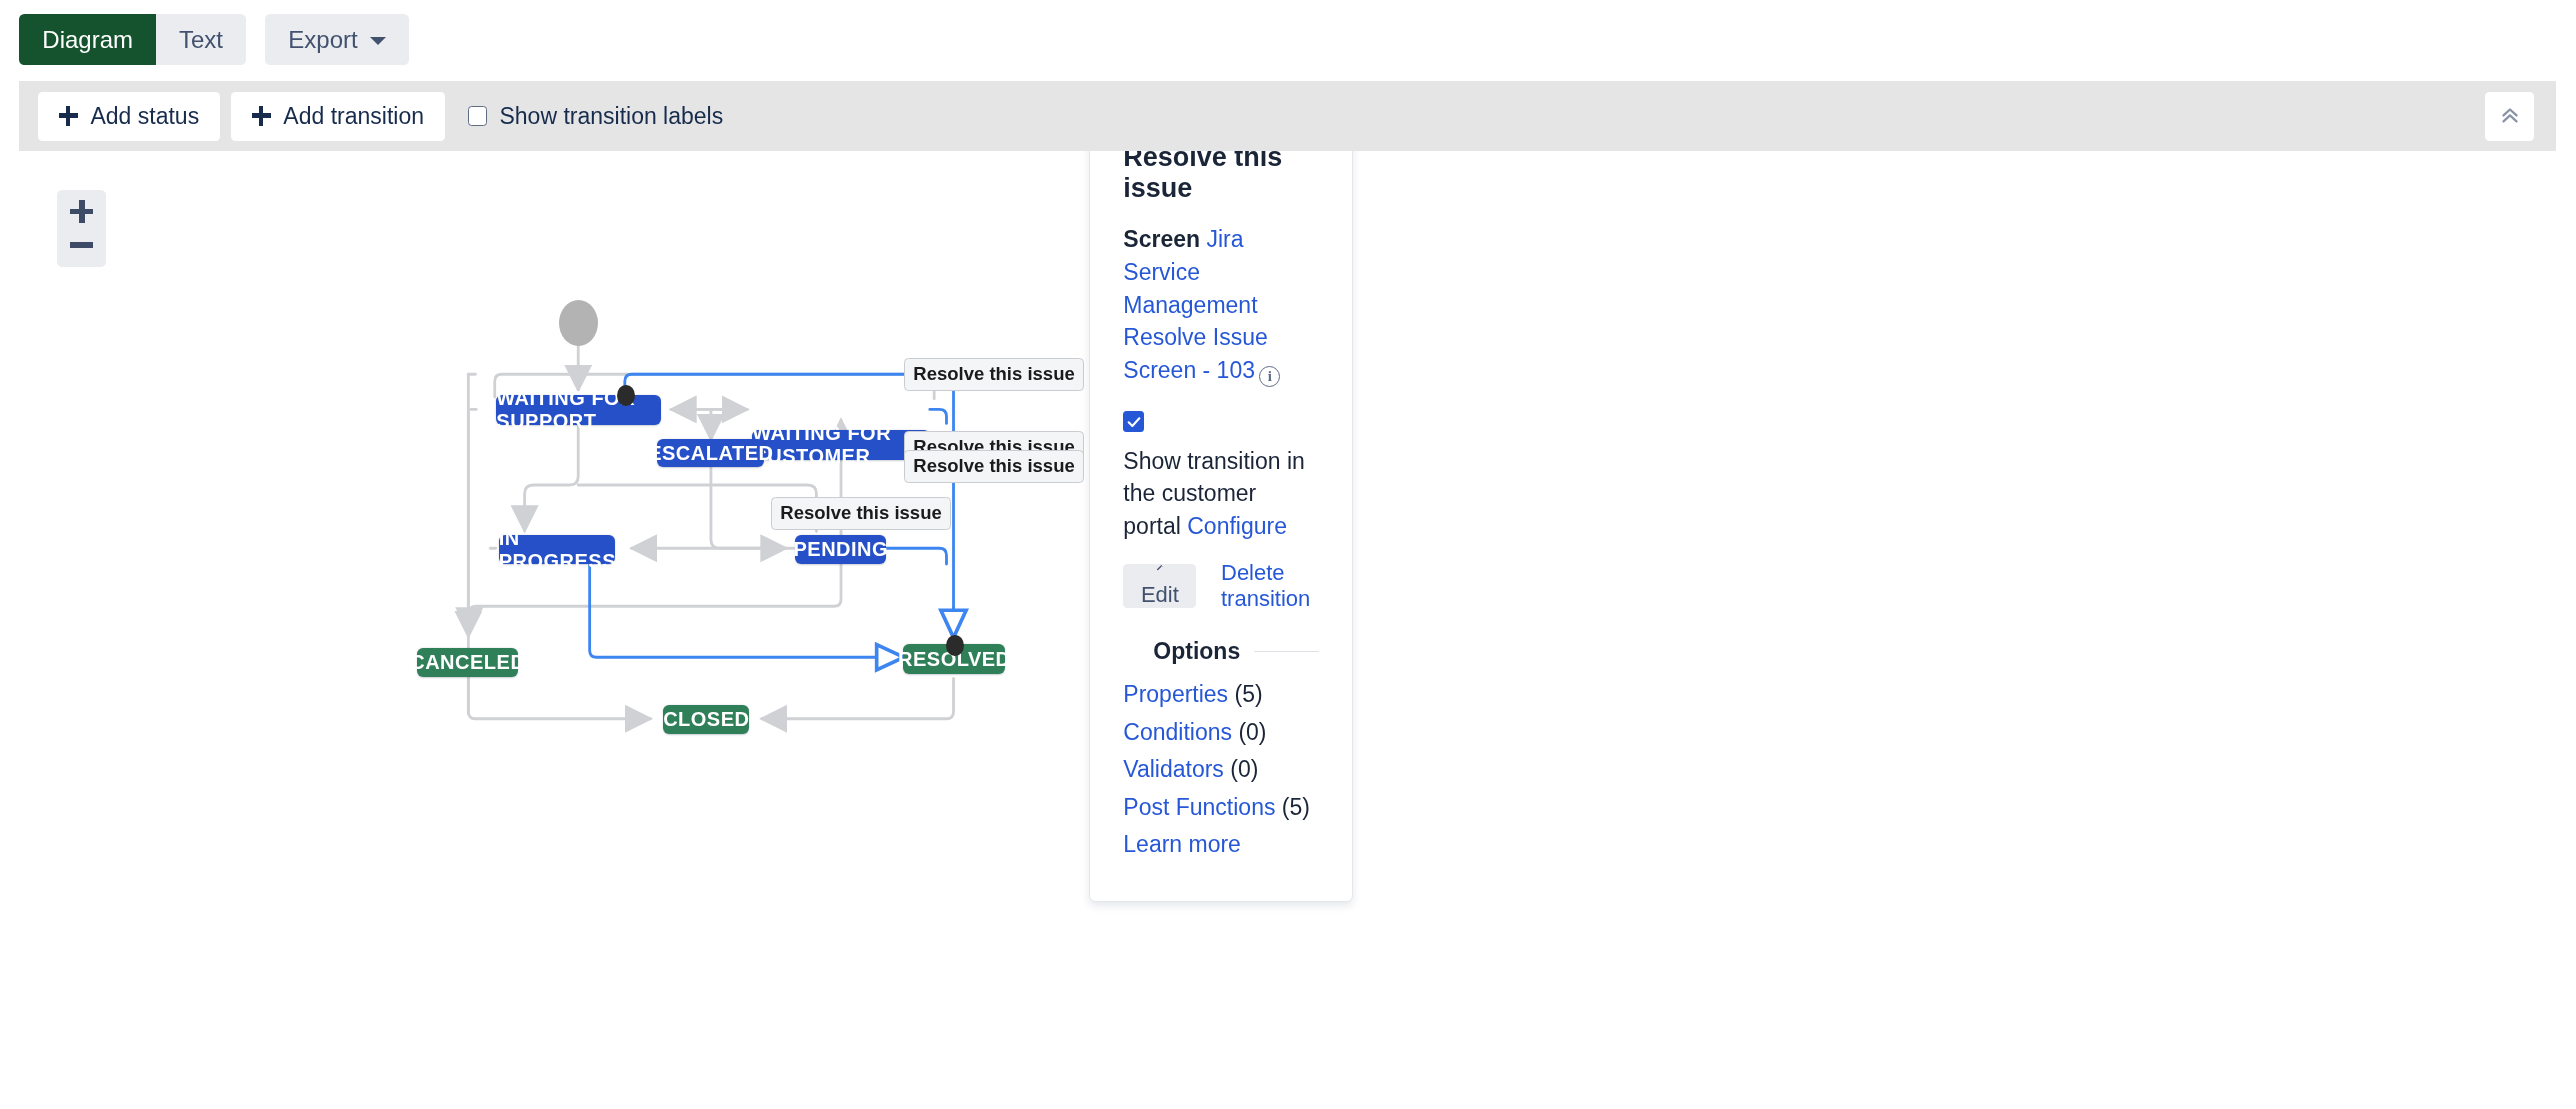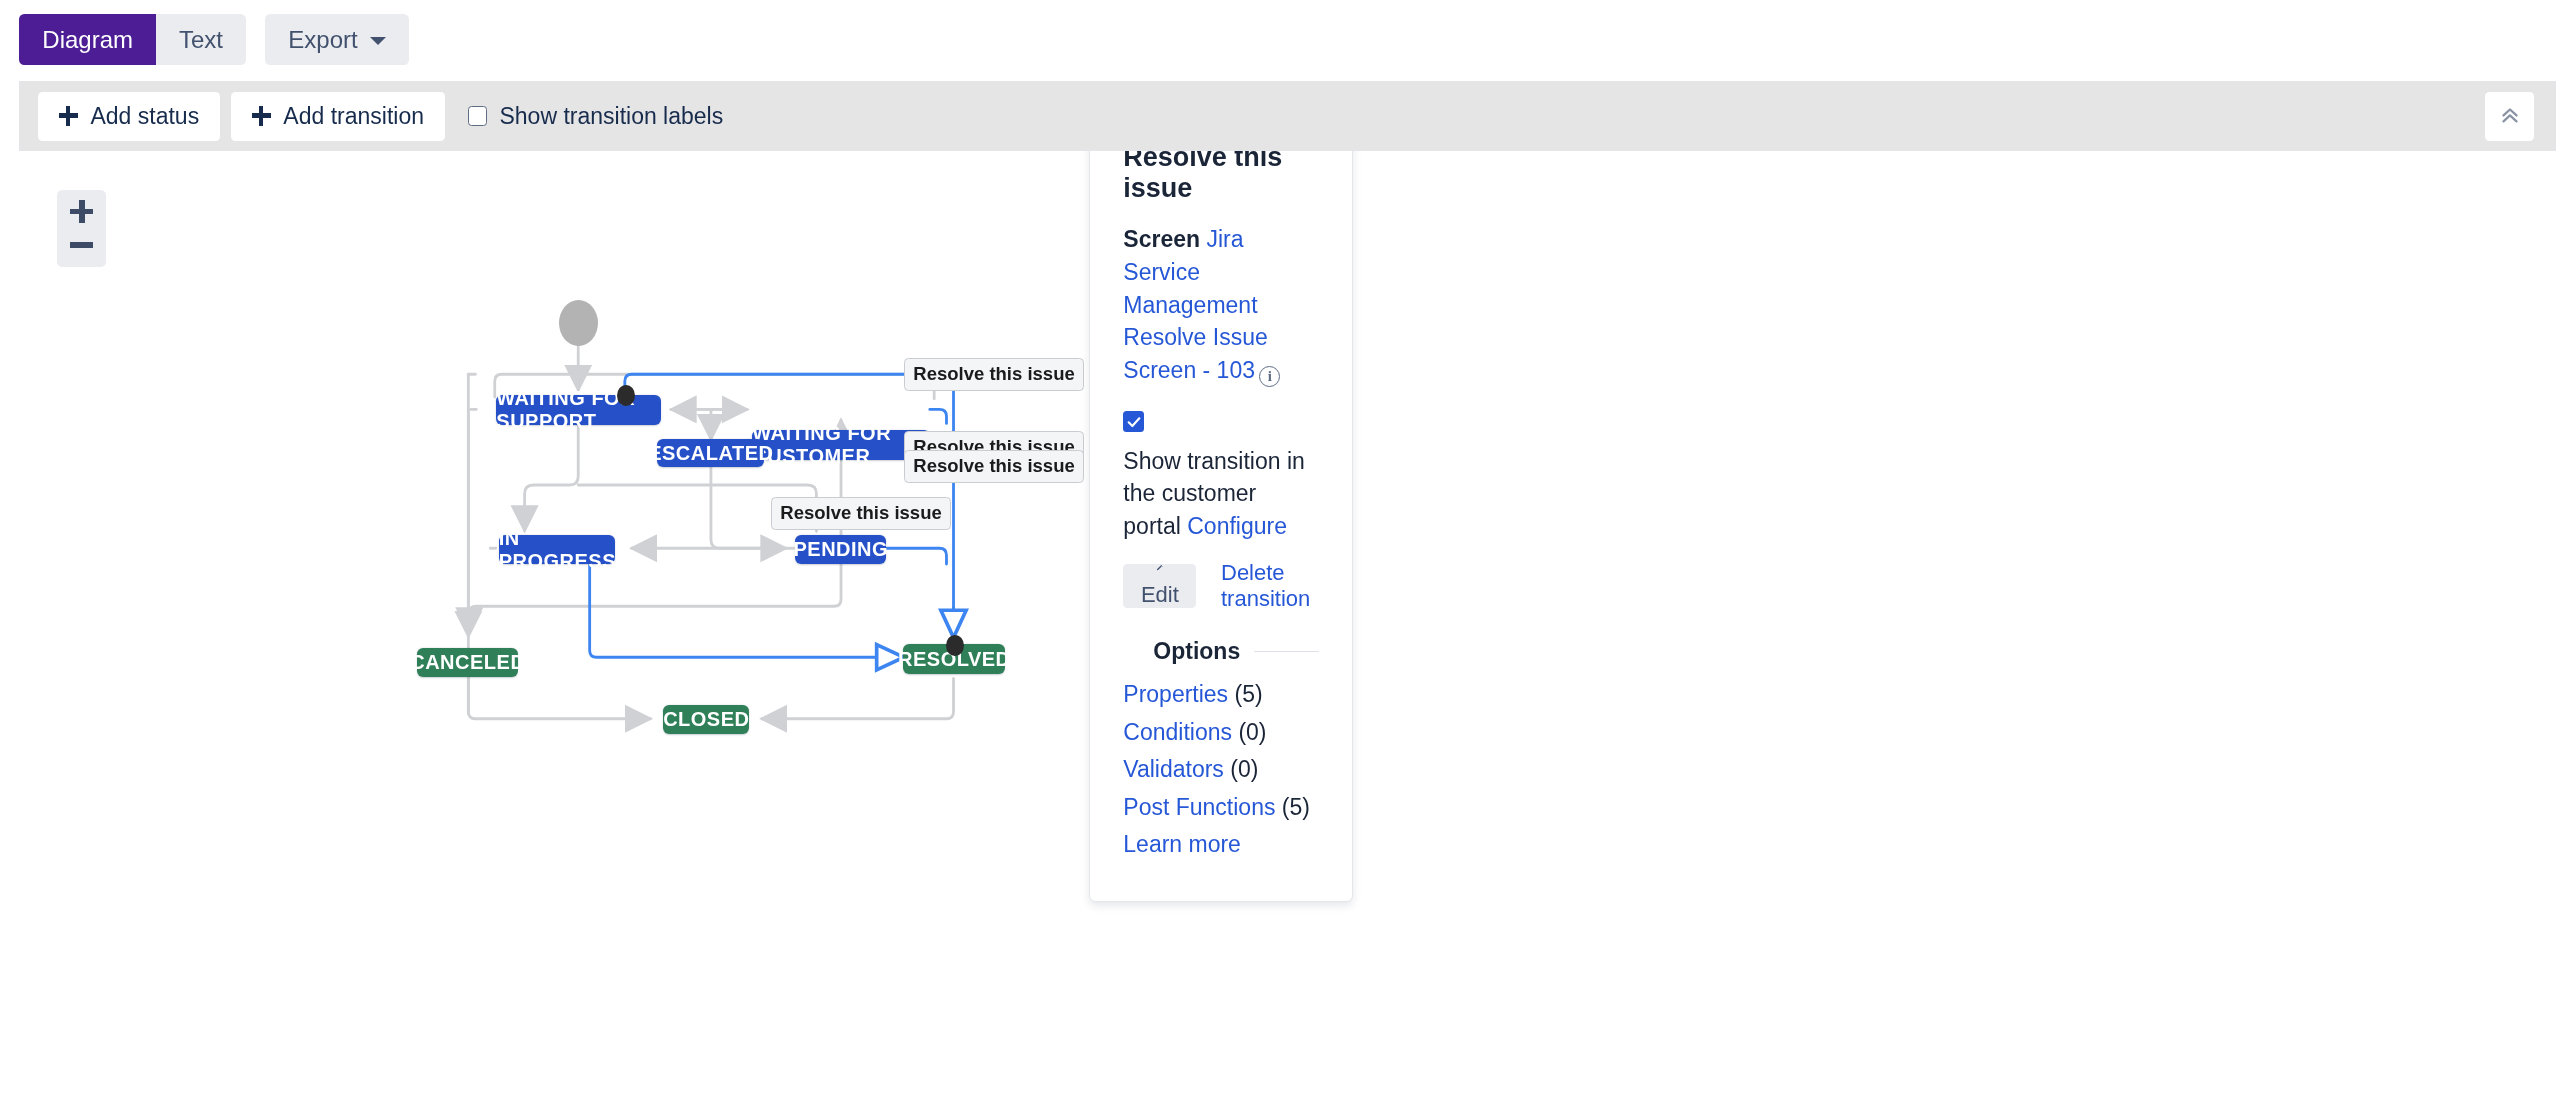--- a/index.html
+++ b/index.html
@@ -25,21 +25,21 @@
     padding: 0 23px;
     font-size: 24px;
     border: none; cursor: pointer;
     border-radius: 5.3px;
     background: #ebecf0;
     color: #42526e;
     font-family: "Liberation Sans", sans-serif;
   }
   .tab.first { border-radius: 5.3px 0 0 5.3px; }
   .tab.second { border-radius: 0 5.3px 5.3px 0; }
-  .tab.active { background: #4c1d95; color: #ffffff; }
+  .tab.active { background: #14532d; color: #ffffff; }
   .tab-gap { width: 19.3px; }
   .tab.dropdown { border-radius: 5.3px; gap: 12.3px; }
   .caret {
     width: 0; height: 0;
     border-left: 8px solid transparent;
     border-right: 8px solid transparent;
     border-top: 8.8px solid #42526e;
     margin-top: 2.6px;
   }
 

